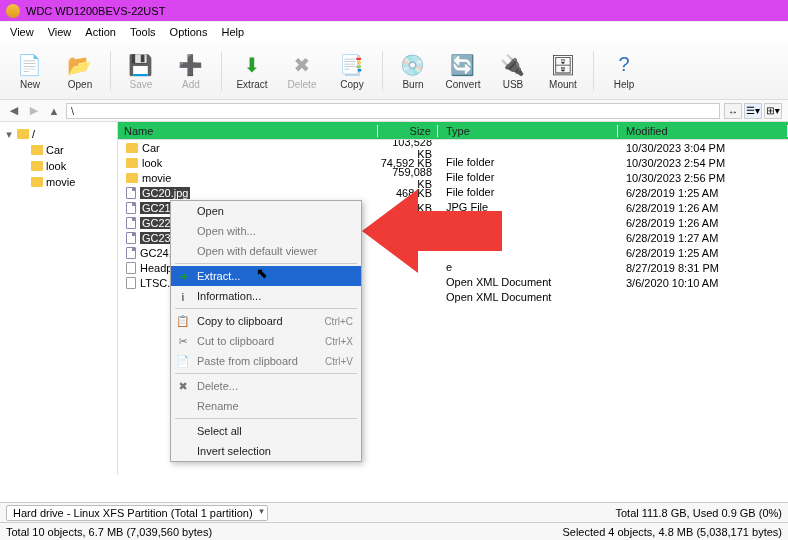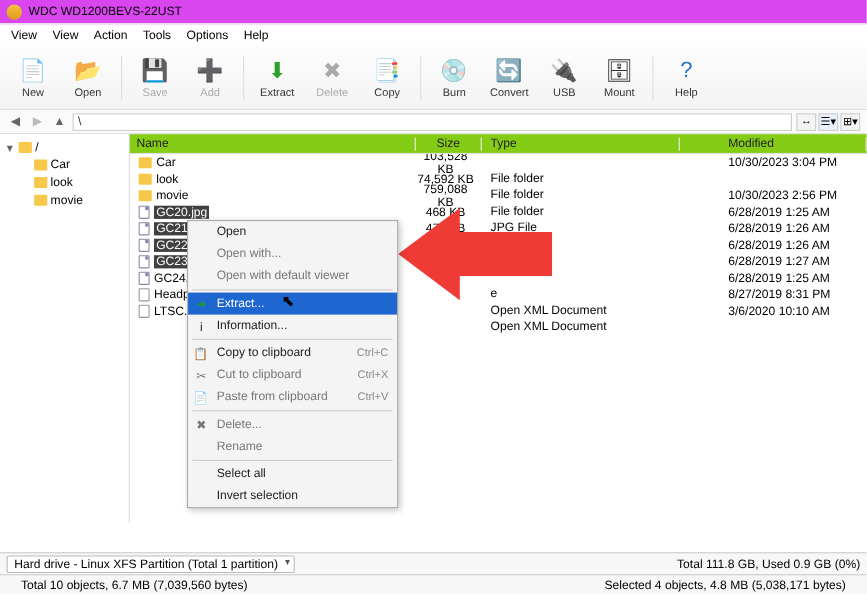--- a/index.html
+++ b/index.html
@@ -19,26 +19,26 @@
 .pathbar .pathfield { flex: 1; height: 16px; border: 1px solid #ccc; background: #fff; padding: 0 4px; display: flex; align-items: center; color: #333; }
 .pathbar .viewctl { display: flex; gap: 2px; }
 .pathbar .viewctl .vbtn { width: 18px; height: 16px; border: 1px solid #ccc; background: #f4f4f4; display: flex; align-items: center; justify-content: center; font-size: 10px; }
 .main { flex: 1; display: flex; min-height: 0; }
 .tree { width: 118px; border-right: 1px solid #ddd; padding: 4px 4px; background: #fff; }
 .tree .tnode { display: flex; align-items: center; height: 16px; gap: 3px; }
 .tree .ticon-o { width: 10px; text-align: center; color: #666; }
 .tree .tfolder { width: 12px; height: 10px; background: #f7c94a; border-radius: 1px; }
 .tree .tfolderc { width: 12px; height: 10px; background: #f7c94a; border-radius: 1px; }
 .filelist { flex: 1; display: flex; flex-direction: column; position: relative; }
-.flh { display: flex; border-bottom: 1px solid #ddd; background: #84cc16; height: 18px; align-items: center; }
+.flh { display: flex; border-bottom: 1px solid #ddd; background: #22c55e; height: 18px; align-items: center; }
 .flh .colh { padding: 0 6px; color: #222; border-right: 1px solid #eee; }
 .c-name { width: 260px; }
-.c-size { width: 60px; text-align: center; }
+.c-size { width: 60px; text-align: right; }
 .c-type { width: 180px; padding-left: 8px !important; }
-.c-mod { flex: 1; padding-left: 8px !important; margin-left: 36px; }
+.c-mod { flex: 1; padding-left: 8px !important; }
 .flbody { flex: 1; overflow: hidden; position: relative; }
 .frow { display: flex; align-items: center; height: 15px; }
 .frow .c-name { display: flex; align-items: center; gap: 4px; padding-left: 8px; }
 .frow .c-size { padding-right: 6px; }
 .frow .c-type { padding-left: 8px; margin-top: 28px; }
 .frow .c-mod { padding-left: 8px; }
 .ic-folder { width: 12px; height: 10px; background: #f7c94a; border-radius: 1px; flex-shrink: 0; }
 .ic-file { width: 10px; height: 12px; background: #fff; border: 1px solid #88a; border-radius: 1px; flex-shrink: 0; position: relative; }
 .ic-file::after { content: ""; position: absolute; top: 0; right: 0; width: 3px; height: 3px; background: #88a; }
 .ic-doc { width: 10px; height: 12px; background: #fff; border: 1px solid #999; border-radius: 1px; flex-shrink: 0; }
@@ -49,21 +49,21 @@
 .ctxmenu .citem.hl { background: #1e66d0; color: #fff; }
 .ctxmenu .csep { height: 1px; background: #ccc; margin: 2px 4px; }
 .ctxmenu .citem .cicon { position: absolute; left: 5px; width: 14px; text-align: center; font-size: 11px; }
 .ctxmenu .citem .ckey { margin-left: auto; color: #888; font-size: 10px; }
 .arrow { position: absolute; left: 364px; top: 178px; z-index: 15; pointer-events: none; }
 .arrow svg { display: block; }
 .footer1 { height: 20px; border-top: 1px solid #ccc; display: flex; align-items: center; padding: 0 6px; background: #f7f7f7; margin-top: 27px; }
 .footer1 .fdrop { border: 1px solid #bbb; border-radius: 2px; padding: 1px 14px 1px 6px; background: #fff; position: relative; }
 .footer1 .fdrop::after { content: "▾"; position: absolute; right: 3px; top: 0; font-size: 9px; color: #555; }
 .footer1 .fright { margin-left: auto; }
-.footer2 { height: 18px; border-top: 1px solid #ccc; display: flex; align-items: center; padding: 0 19px; background: #f7f7f7; }
+.footer2 { height: 18px; border-top: 1px solid #ccc; display: flex; align-items: center; padding: 0 6px; background: #f7f7f7; }
 .footer2 .fright { margin-left: auto; }
 .cursor { position: absolute; left: 256px; top: 242px; z-index: 30; font-size: 14px; color: #000; pointer-events: none; }
 </style>
 </head>
 <body>
 
 <div class="titlebar">
   <div class="icon-circle"></div>
   <span>WDC WD1200BEVS-22UST</span>
 </div>
@@ -186,20 +186,21 @@
           <div class="c-type">File folder</div>
           <div class="c-mod">10/30/2023 3:04 PM</div>
         </div>
         <div class="frow">
           <div class="c-name">
             <div class="ic-folder"></div>
             <span>look</span>
           </div>
           <div class="c-size">74,592 KB</div>
           <div class="c-type">File folder</div>
+          <div class="c-mod">10/30/2023 2:54 PM</div>
         </div>
         <div class="frow">
           <div class="c-name">
             <div class="ic-folder"></div>
             <span>movie</span>
           </div>
           <div class="c-size">759,088 KB</div>
           <div class="c-type">File folder</div>
           <div class="c-mod">10/30/2023 2:56 PM</div>
         </div>

